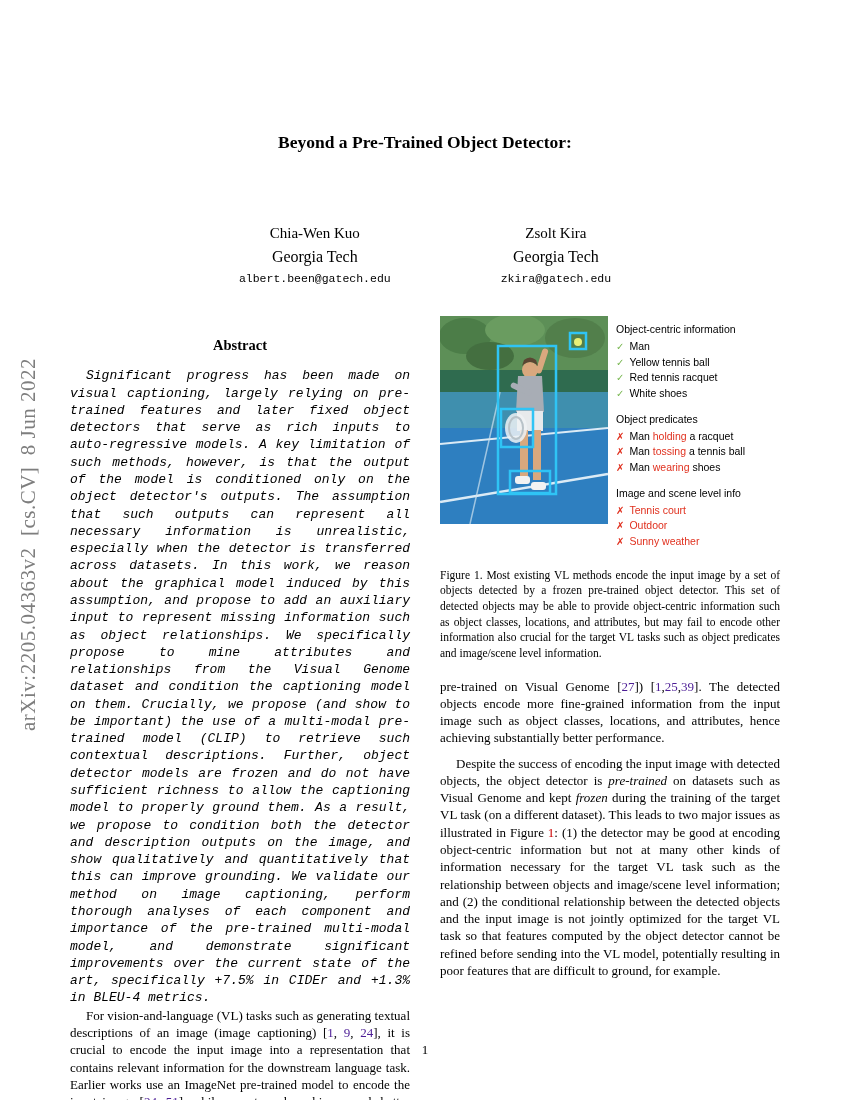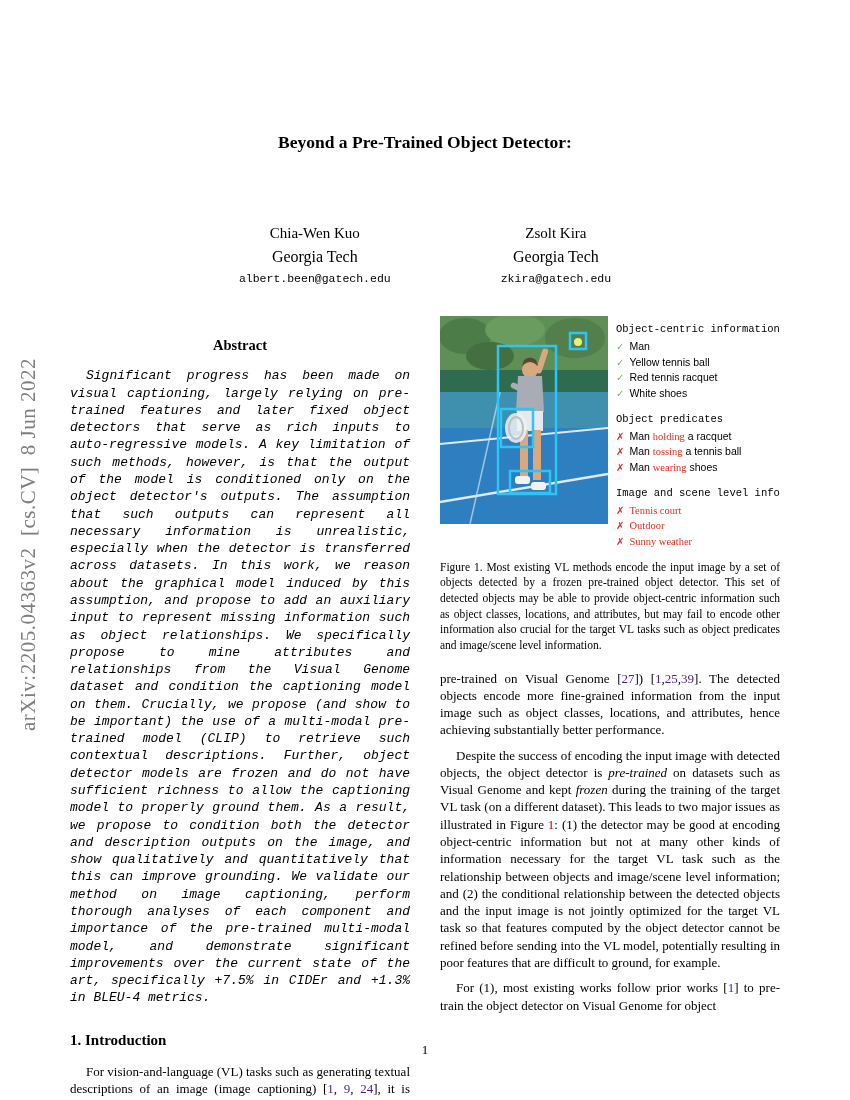--- a/index.html
+++ b/index.html
@@ -30,32 +30,32 @@
   .abstract-heading { text-align:center; font-weight:bold; font-size:14.5px; margin-bottom:12px; }
   .abstract-text { font-style:italic; text-align:justify; text-indent:16px;font-family:Liberation Mono, monospace; }
   .section-heading { font-weight:bold; font-size:15px; margin-top:24px; margin-bottom:12px; }
   p.body { text-align:justify; }
   p.indent { text-indent:16px; }
   p.gap { margin-top:8px; }
 
   .cite { color:#4c1d95; }
   .figref { color:#cc0000; }
   .it { font-style:italic; }
-  .red { color:#e0301e;font-family:Liberation Serif, serif; }
+  .red { color:#e0301e; }
 
   .figure-row { display:flex; gap:8px; }
   .fig-photo { flex:0 0 168px; }
   .fig-panel { flex:1; font-family:"Liberation Sans", sans-serif; font-size:10.5px; line-height:1.5; padding-top:6px; }
-  .panel-heading { color:#000; margin-bottom:1px;font-family:Liberation Mono, monospace; }
+  .panel-heading { color:#000; margin-bottom:1px; }
   .panel-section { margin-bottom:10px; }
   .panel-item { display:flex; gap:5px; align-items:baseline; }
   .tick { color:#79b752; font-size:10px; }
   .cross { color:#e0301e; font-size:10px; }
 
-  .fig-caption { font-size:11.5px; line-height:1.36; text-align:justify; margin-top:0; margin-bottom:16px; }
+  .fig-caption { font-size:11.5px; line-height:1.36; text-align:justify; margin-top:8px; margin-bottom:16px; }
 
   .page-number { position:absolute; bottom:42px; left:0; width:850px; text-align:center; font-size:13px; }
 </style>
 </head>
 <body>
 
 <div class="page">
 
   <div class="arxiv-sidebar">arXiv:2205.04363v2&nbsp;&nbsp;[cs.CV]&nbsp;&nbsp;8 Jun 2022</div>
 
@@ -73,21 +73,20 @@
       <div class="author-name">Zsolt Kira</div>
       <div class="author-aff">Georgia Tech</div>
       <div class="author-email">zkira@gatech.edu</div>
     </div>
   </div>
 
   <div class="col col-left">
     <div class="abstract-heading">Abstract</div>
     <p class="abstract-text body">Significant progress has been made on visual captioning, largely relying on pre-trained features and later fixed object detectors that serve as rich inputs to auto-regressive models. A key limitation of such methods, however, is that the output of the model is conditioned only on the object detector's outputs. The assumption that such outputs can represent all necessary information is unrealistic, especially when the detector is transferred across datasets. In this work, we reason about the graphical model induced by this assumption, and propose to add an auxiliary input to represent missing information such as object relationships. We specifically propose to mine attributes and relationships from the Visual Genome dataset and condition the captioning model on them. Crucially, we propose (and show to be important) the use of a multi-modal pre-trained model (CLIP) to retrieve such contextual descriptions. Further, object detector models are frozen and do not have sufficient richness to allow the captioning model to properly ground them. As a result, we propose to condition both the detector and description outputs on the image, and show qualitatively and quantitatively that this can improve grounding. We validate our method on image captioning, perform thorough analyses of each component and importance of the pre-trained multi-modal model, and demonstrate significant improvements over the current state of the art, specifically +7.5% in CIDEr and +1.3% in BLEU-4 metrics.</p>
 
-    <div class="section-heading">1. Introduction</div>
     <p class="body indent"><span>For vision-and-language (VL) tasks such as generating textual descriptions of an image (image captioning) [</span><span class="cite">1</span><span>, </span><span class="cite">9</span><span>, </span><span class="cite">24</span><span>], it is crucial to encode the input image into a representation that contains relevant information for the downstream language task. Earlier works use an ImageNet pre-trained model to encode the input image [</span><span class="cite">24</span><span>, </span><span class="cite">51</span><span>], while recent works achieve much better performance by using objects detected by an object detector (e.g. Faster R-CNN [</span><span class="cite">41</span><span>]</span></p>
   </div>
 
   <div class="col col-right">
 
     <div class="figure-row">
       <div class="fig-photo">
         <svg width="168" height="208" viewBox="0 0 168 208">
 
           <rect x="0" y="0" width="168" height="58" fill="#5d8f57"></rect>
@@ -180,18 +179,17 @@
               <span class="red">Sunny weather</span>
             </div>
         </div>
       </div>
     </div>
 
     <p class="fig-caption">Figure 1.  Most existing VL methods encode the input image by a set of objects detected by a frozen pre-trained object detector. This set of detected objects may be able to provide object-centric information such as object classes, locations, and attributes, but may fail to encode other information also crucial for the target VL tasks such as object predicates and image/scene level information.</p>
 
     <p class="body"><span>pre-trained on Visual Genome [</span><span class="cite">27</span><span>]) [</span><span class="cite">1</span><span>,</span><span class="cite">25</span><span>,</span><span class="cite">39</span><span>]. The detected objects encode more fine-grained information from the input image such as object classes, locations, and attributes, hence achieving substantially better performance.</span></p>
     <p class="body indent gap"><span>Despite the success of encoding the input image with detected objects, the object detector is </span><span class="it">pre-trained</span><span> on datasets such as Visual Genome and kept </span><span class="it">frozen</span><span> during the training of the target VL task (on a different dataset).  This leads to two major issues as illustrated in Figure </span><span class="figref">1</span><span>:  (1) the detector may be good at encoding object-centric information but not at many other kinds of information necessary for the target VL task such as the relationship between objects and image/scene level information; and (2) the conditional relationship between the detected objects and the input image is not jointly optimized for the target VL task so that features computed by the object detector cannot be refined before sending into the VL model, potentially resulting in poor features that are difficult to ground, for example.</span></p>
-    <p class="body indent gap"><span>For (1), most existing works follow prior works [</span><span class="cite">1</span><span>] to pre-train the object detector on Visual Genome for object</span></p>
   </div>
 
   <div class="page-number">1</div>
 
 </div>
 
 </body></html>

